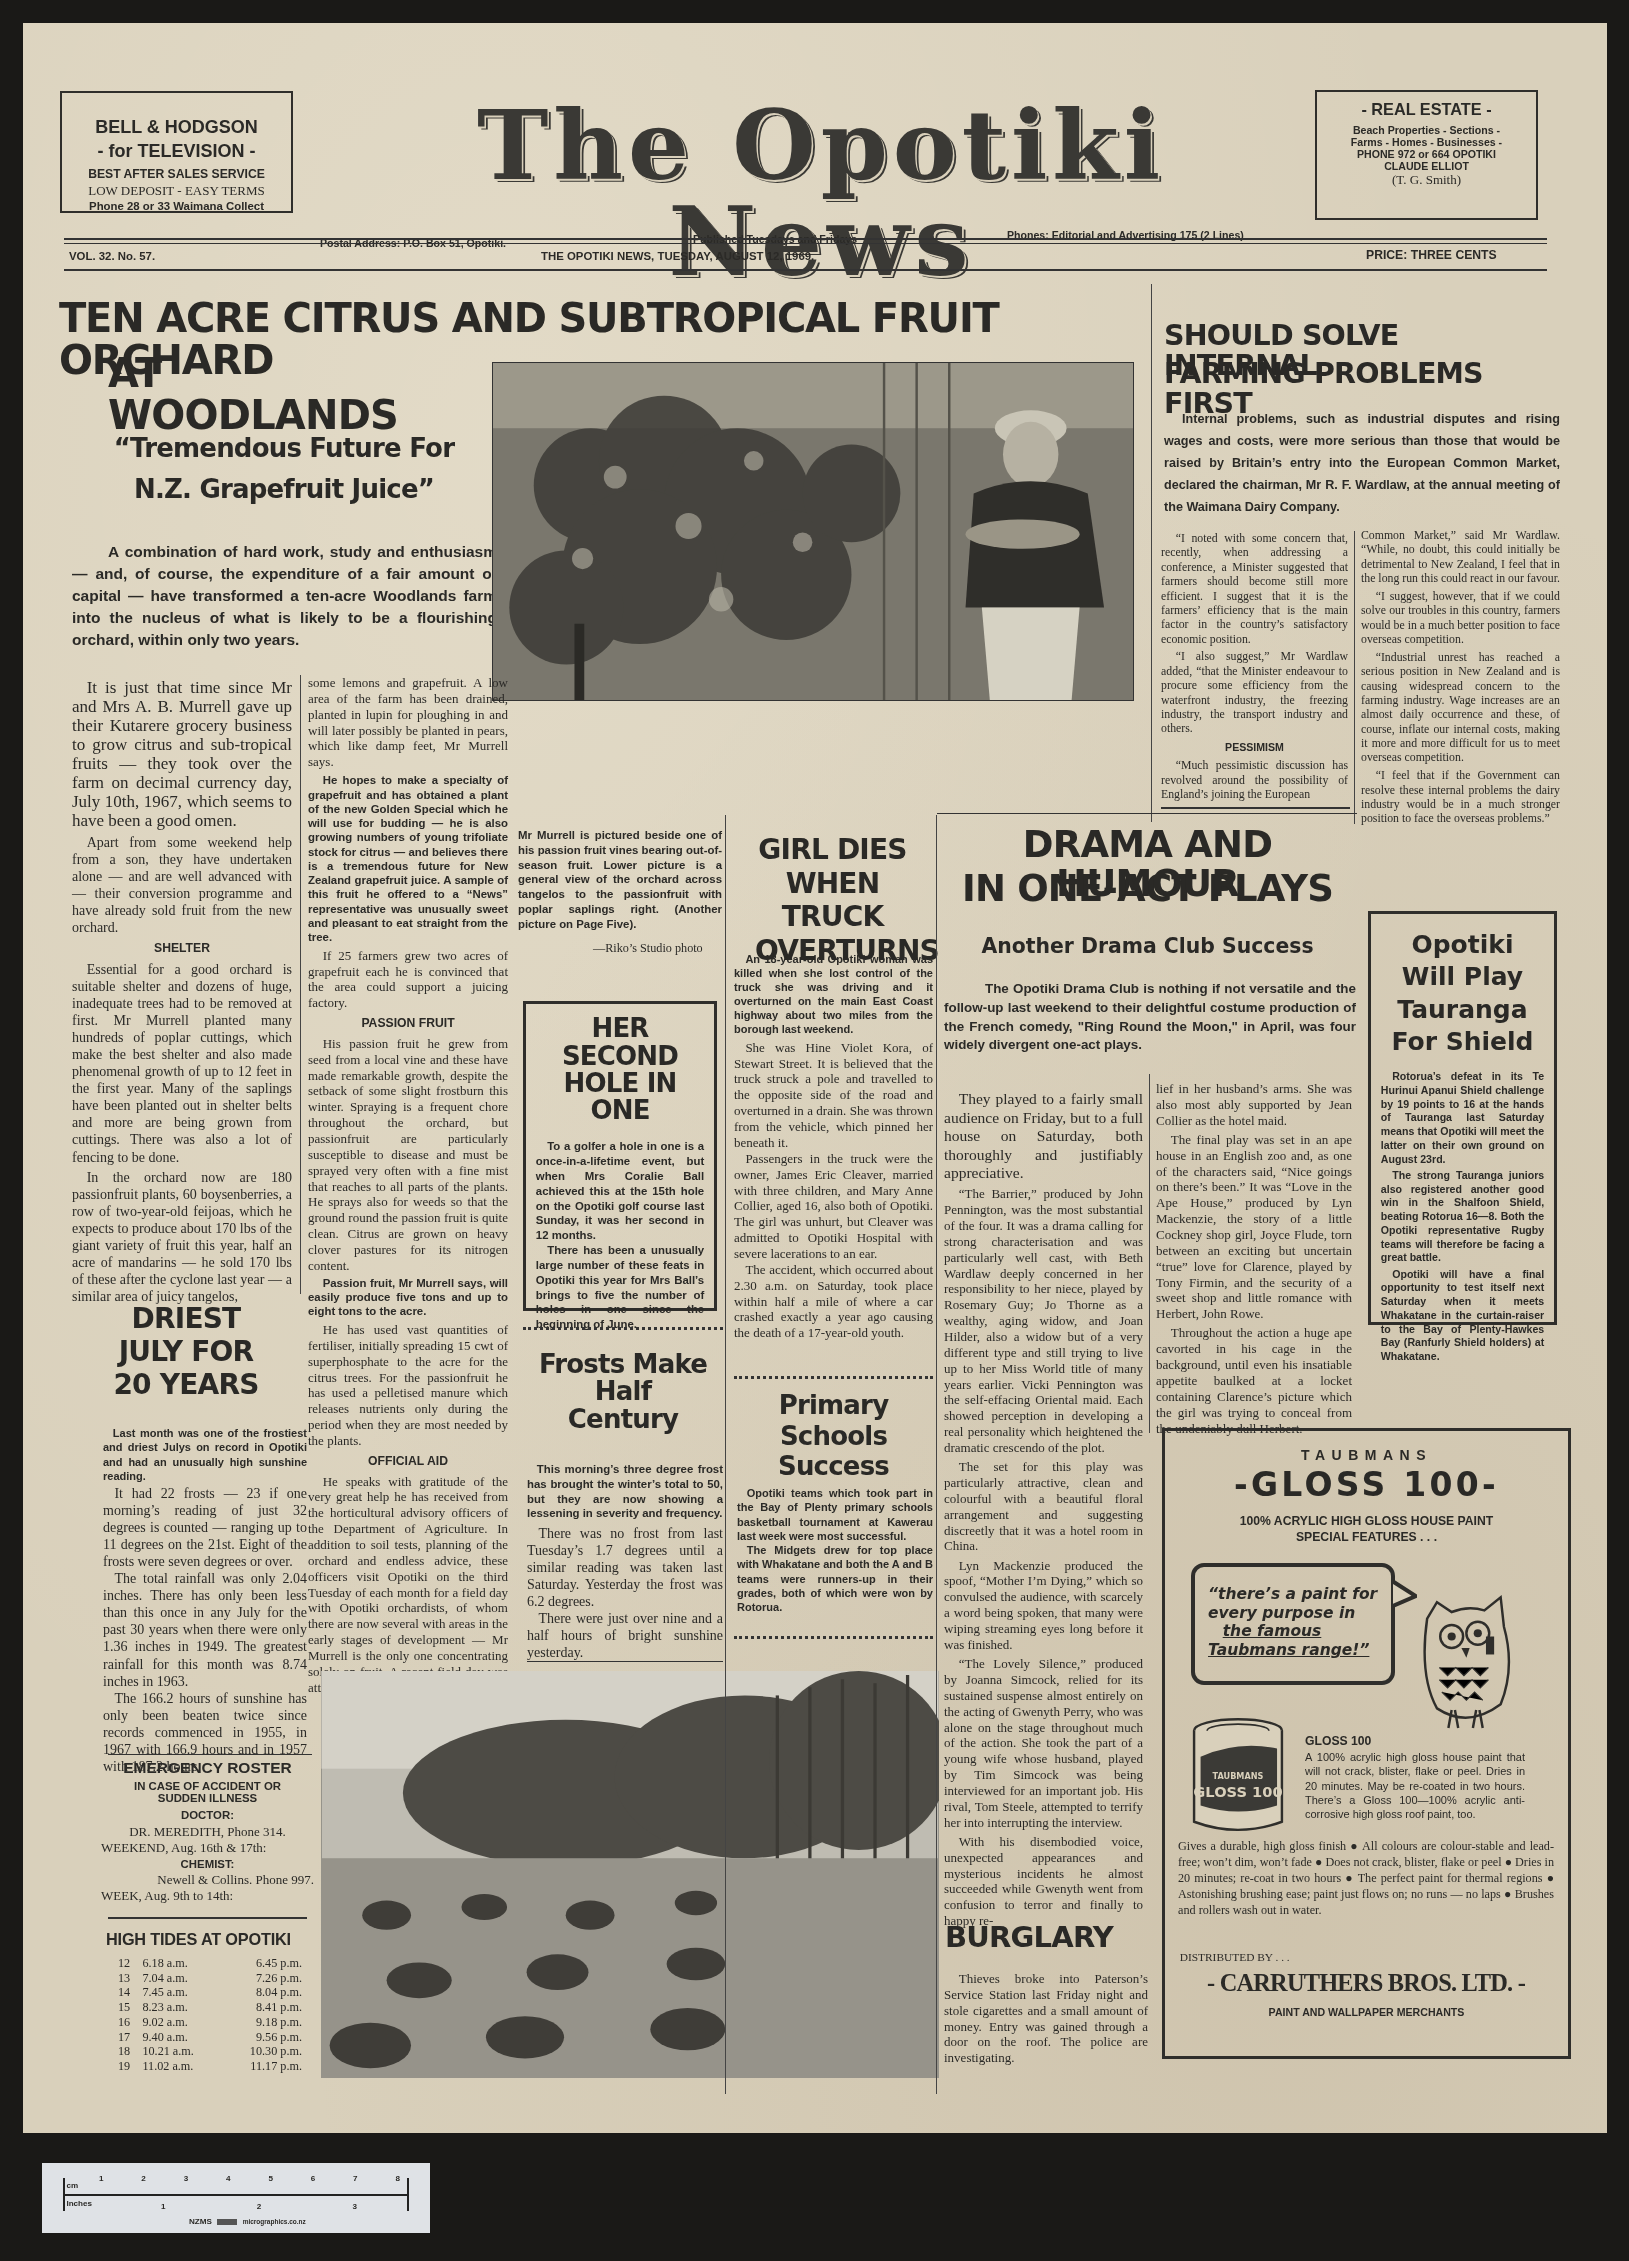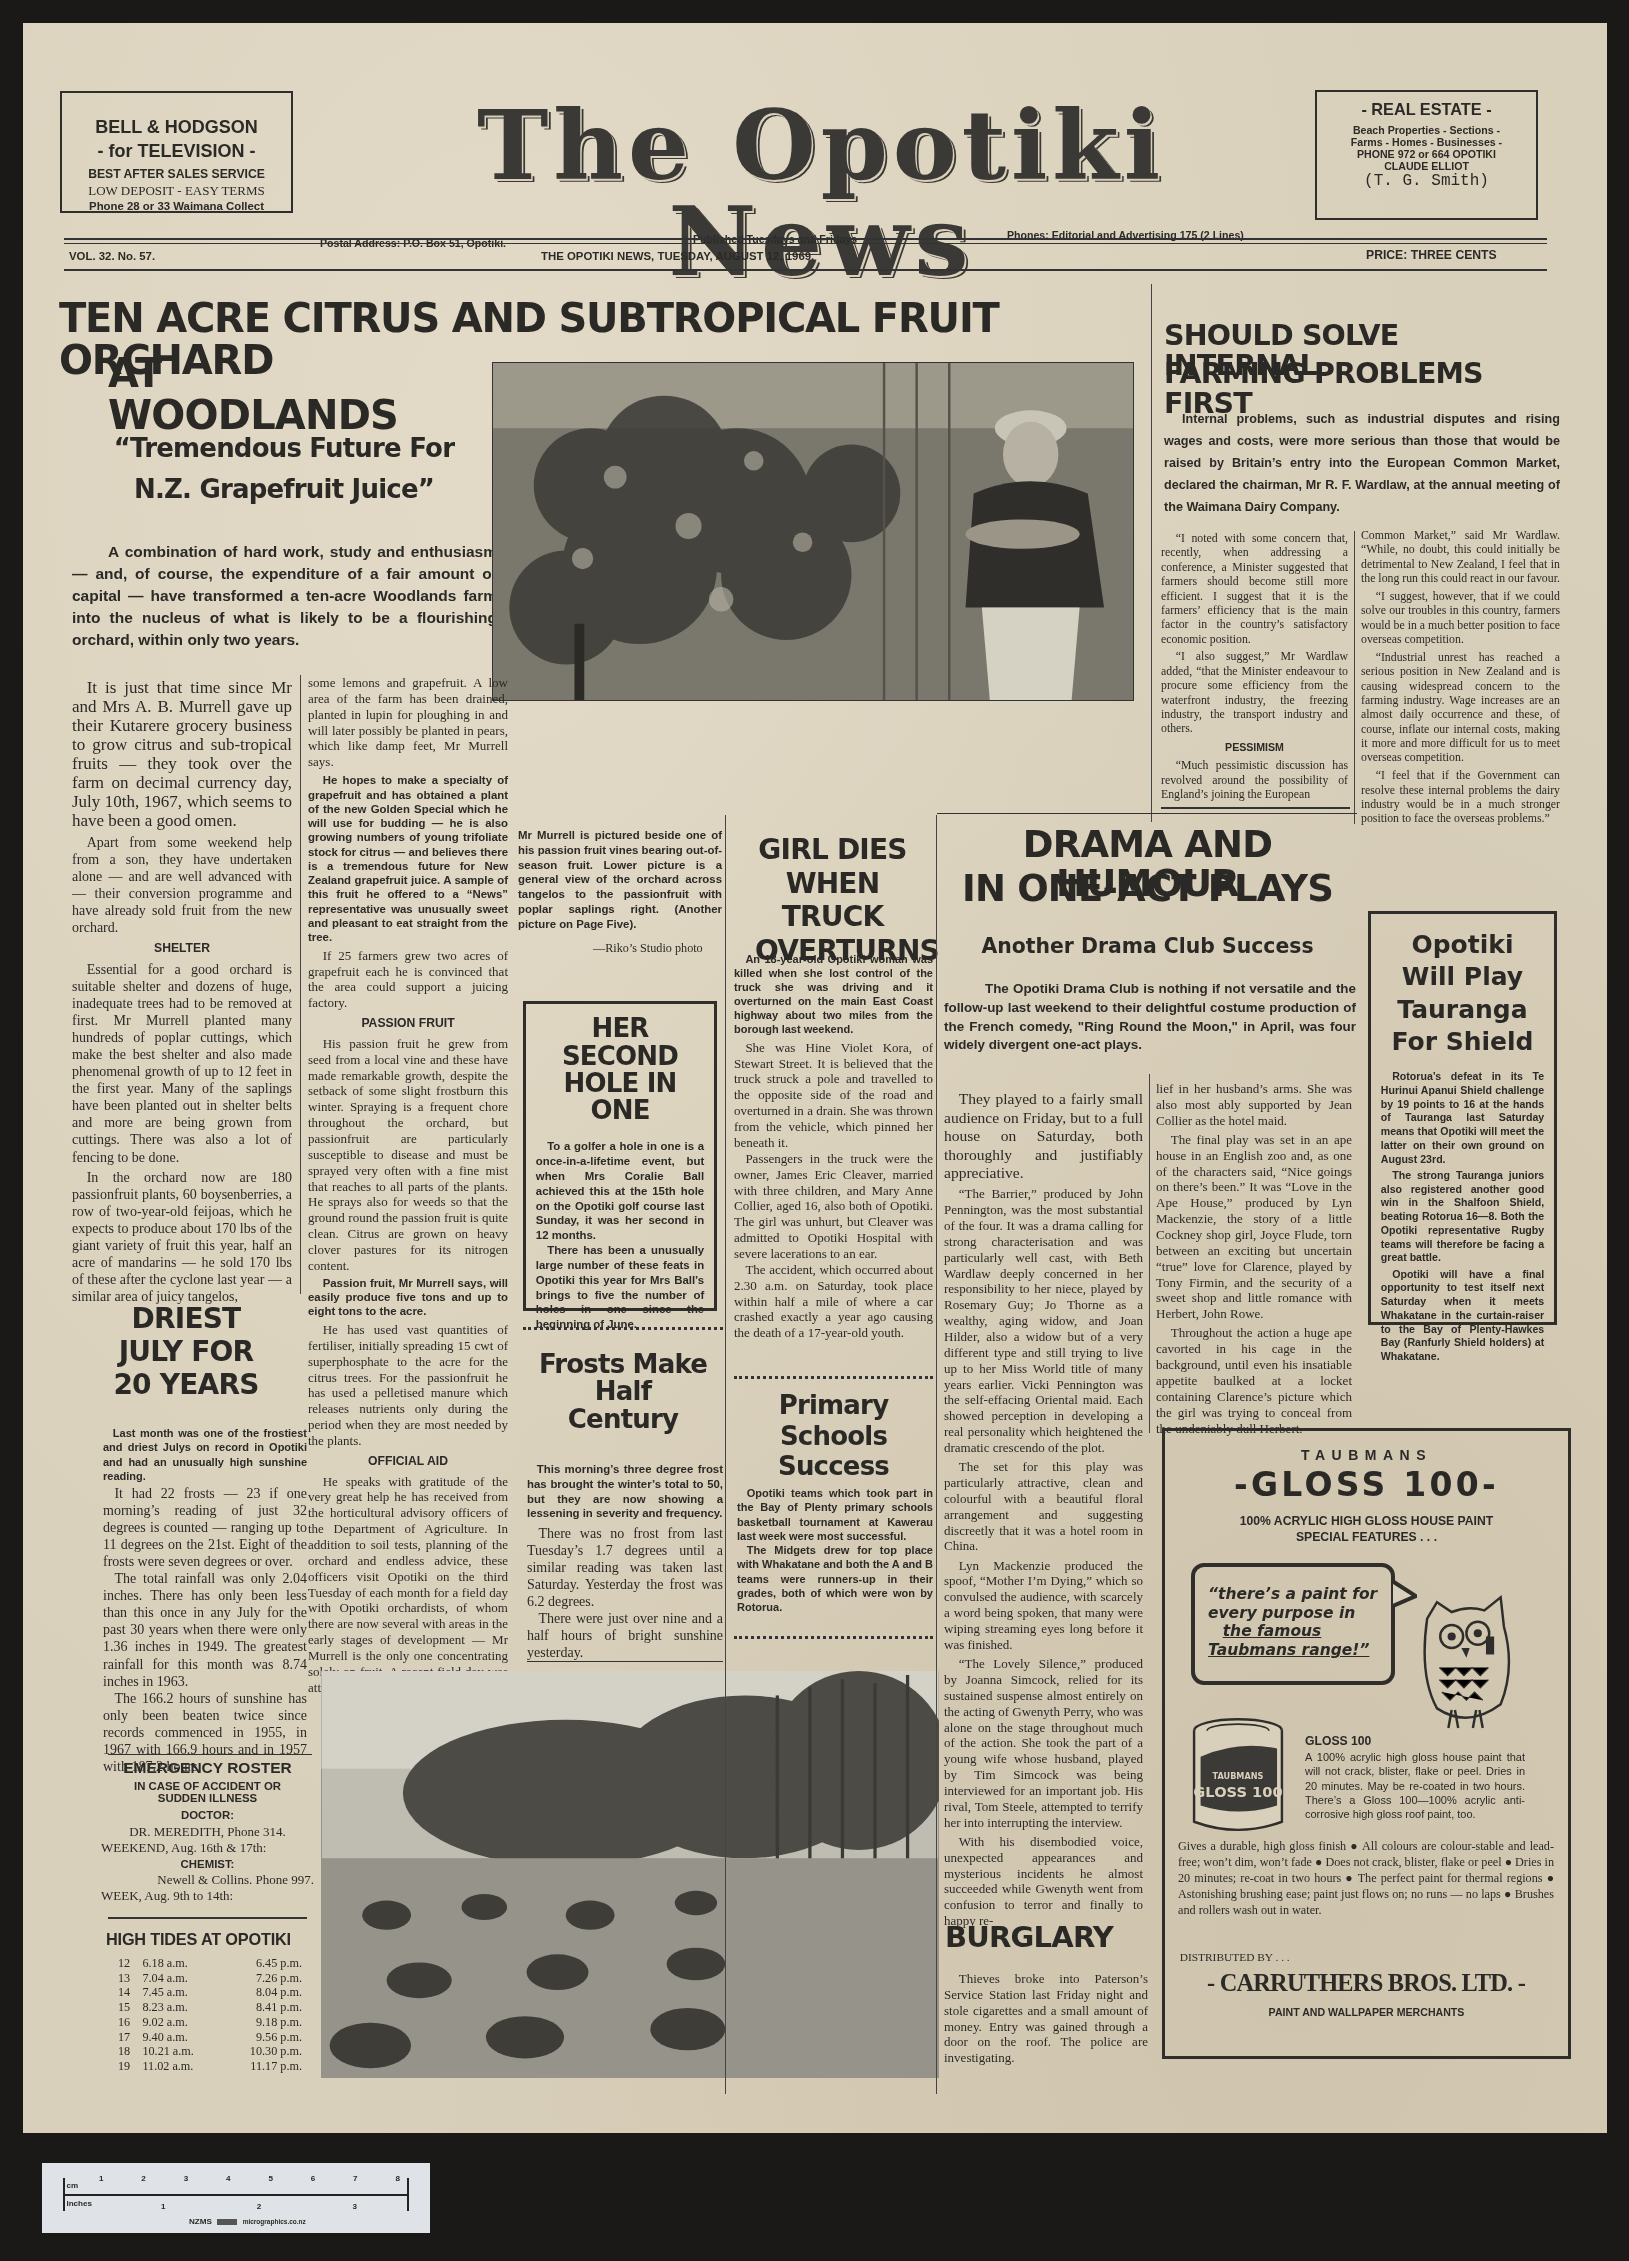--- a/index.html
+++ b/index.html
@@ -38,21 +38,21 @@
   <div class="abs sans" style="left:297px;top:214px;font-size:10.6px;font-weight:bold">Postal Address: P.O. Box 51, Opotiki.</div>
   <div class="abs sans" style="left:670px;top:210px;font-size:10.6px;font-weight:bold">Published Tuesdays and Fridays</div>
   <div class="abs sans" style="left:984px;top:206px;font-size:10.6px;font-weight:bold">Phones: Editorial and Advertising 175 (2 Lines)</div>
 
   <div class="abs box sans" style="left:1292px;top:67px;width:223px;height:130px;text-align:center;padding-top:8.1px;border-width:2.4px">
     <div style="font-weight:bold;font-size:16.3px">- REAL ESTATE -</div>
     <div style="font-weight:bold;font-size:10.6px;margin-top:4.9px">Beach Properties - Sections -</div>
     <div style="font-weight:bold;font-size:10.6px">Farms - Homes - Businesses -</div>
     <div style="font-weight:bold;font-size:10.6px">PHONE 972 or 664 OPOTIKI</div>
     <div style="font-weight:bold;font-size:10.6px">CLAUDE ELLIOT</div>
-    <div style="font-family:Liberation Mono, monospace;font-size:16px">(T. G. Smith)</div>
+    <div style="font-family:Liberation Serif, serif;font-size:13px">(T. G. Smith)</div>
   </div>
 
   <div class="abs rule" style="left:41px;top:215px;width:1483px;height:2.4px"></div>
   <div class="abs rule" style="left:41px;top:220px;width:1483px;height:0.8px"></div>
   <div class="abs sans" style="left:46px;top:227px;font-size:11.4px;font-weight:bold">VOL. 32. No. 57.</div>
   <div class="abs sans" style="left:518px;top:227px;font-size:11.4px;font-weight:bold">THE OPOTIKI NEWS, TUESDAY, AUGUST 12, 1969.</div>
   <div class="abs sans" style="left:1343px;top:225px;font-size:12.2px;font-weight:bold">PRICE: THREE CENTS</div>
   <div class="abs rule" style="left:41px;top:246px;width:1483px;height:1.6px"></div>
 
   <div class="abs hl" style="left:36px;top:274px;width:1092px;font-size:40px;text-align:left;letter-spacing:-1.2px">TEN ACRE CITRUS AND SUBTROPICAL FRUIT ORCHARD</div>

